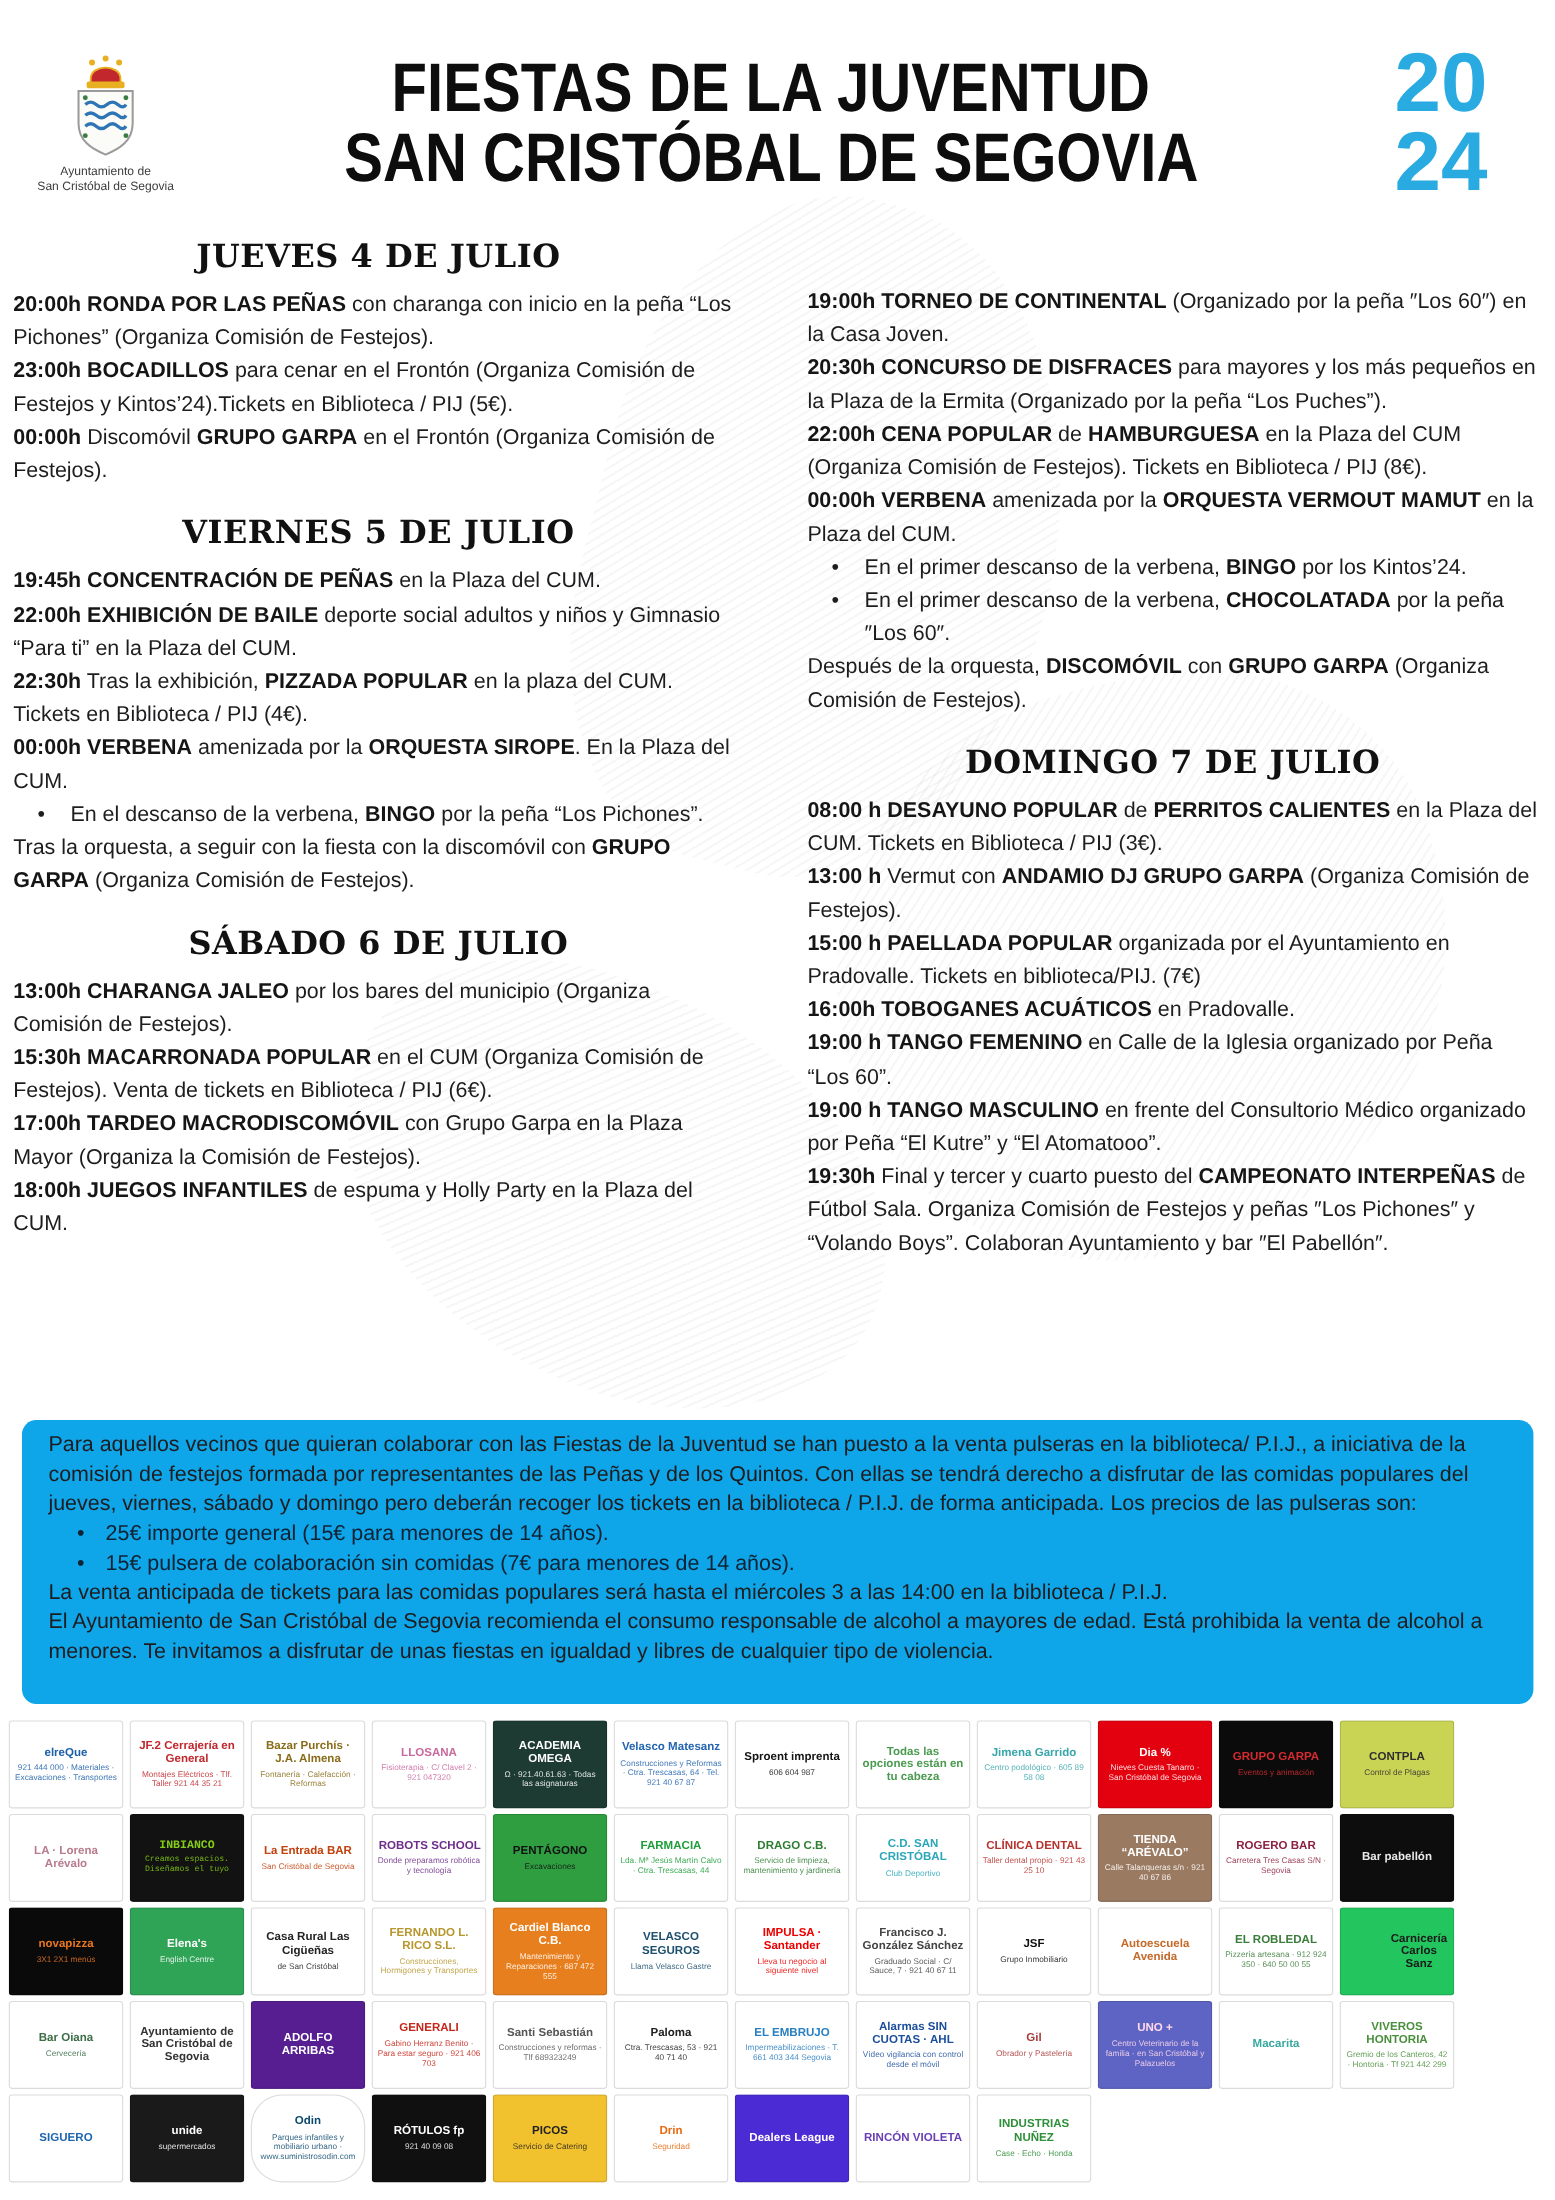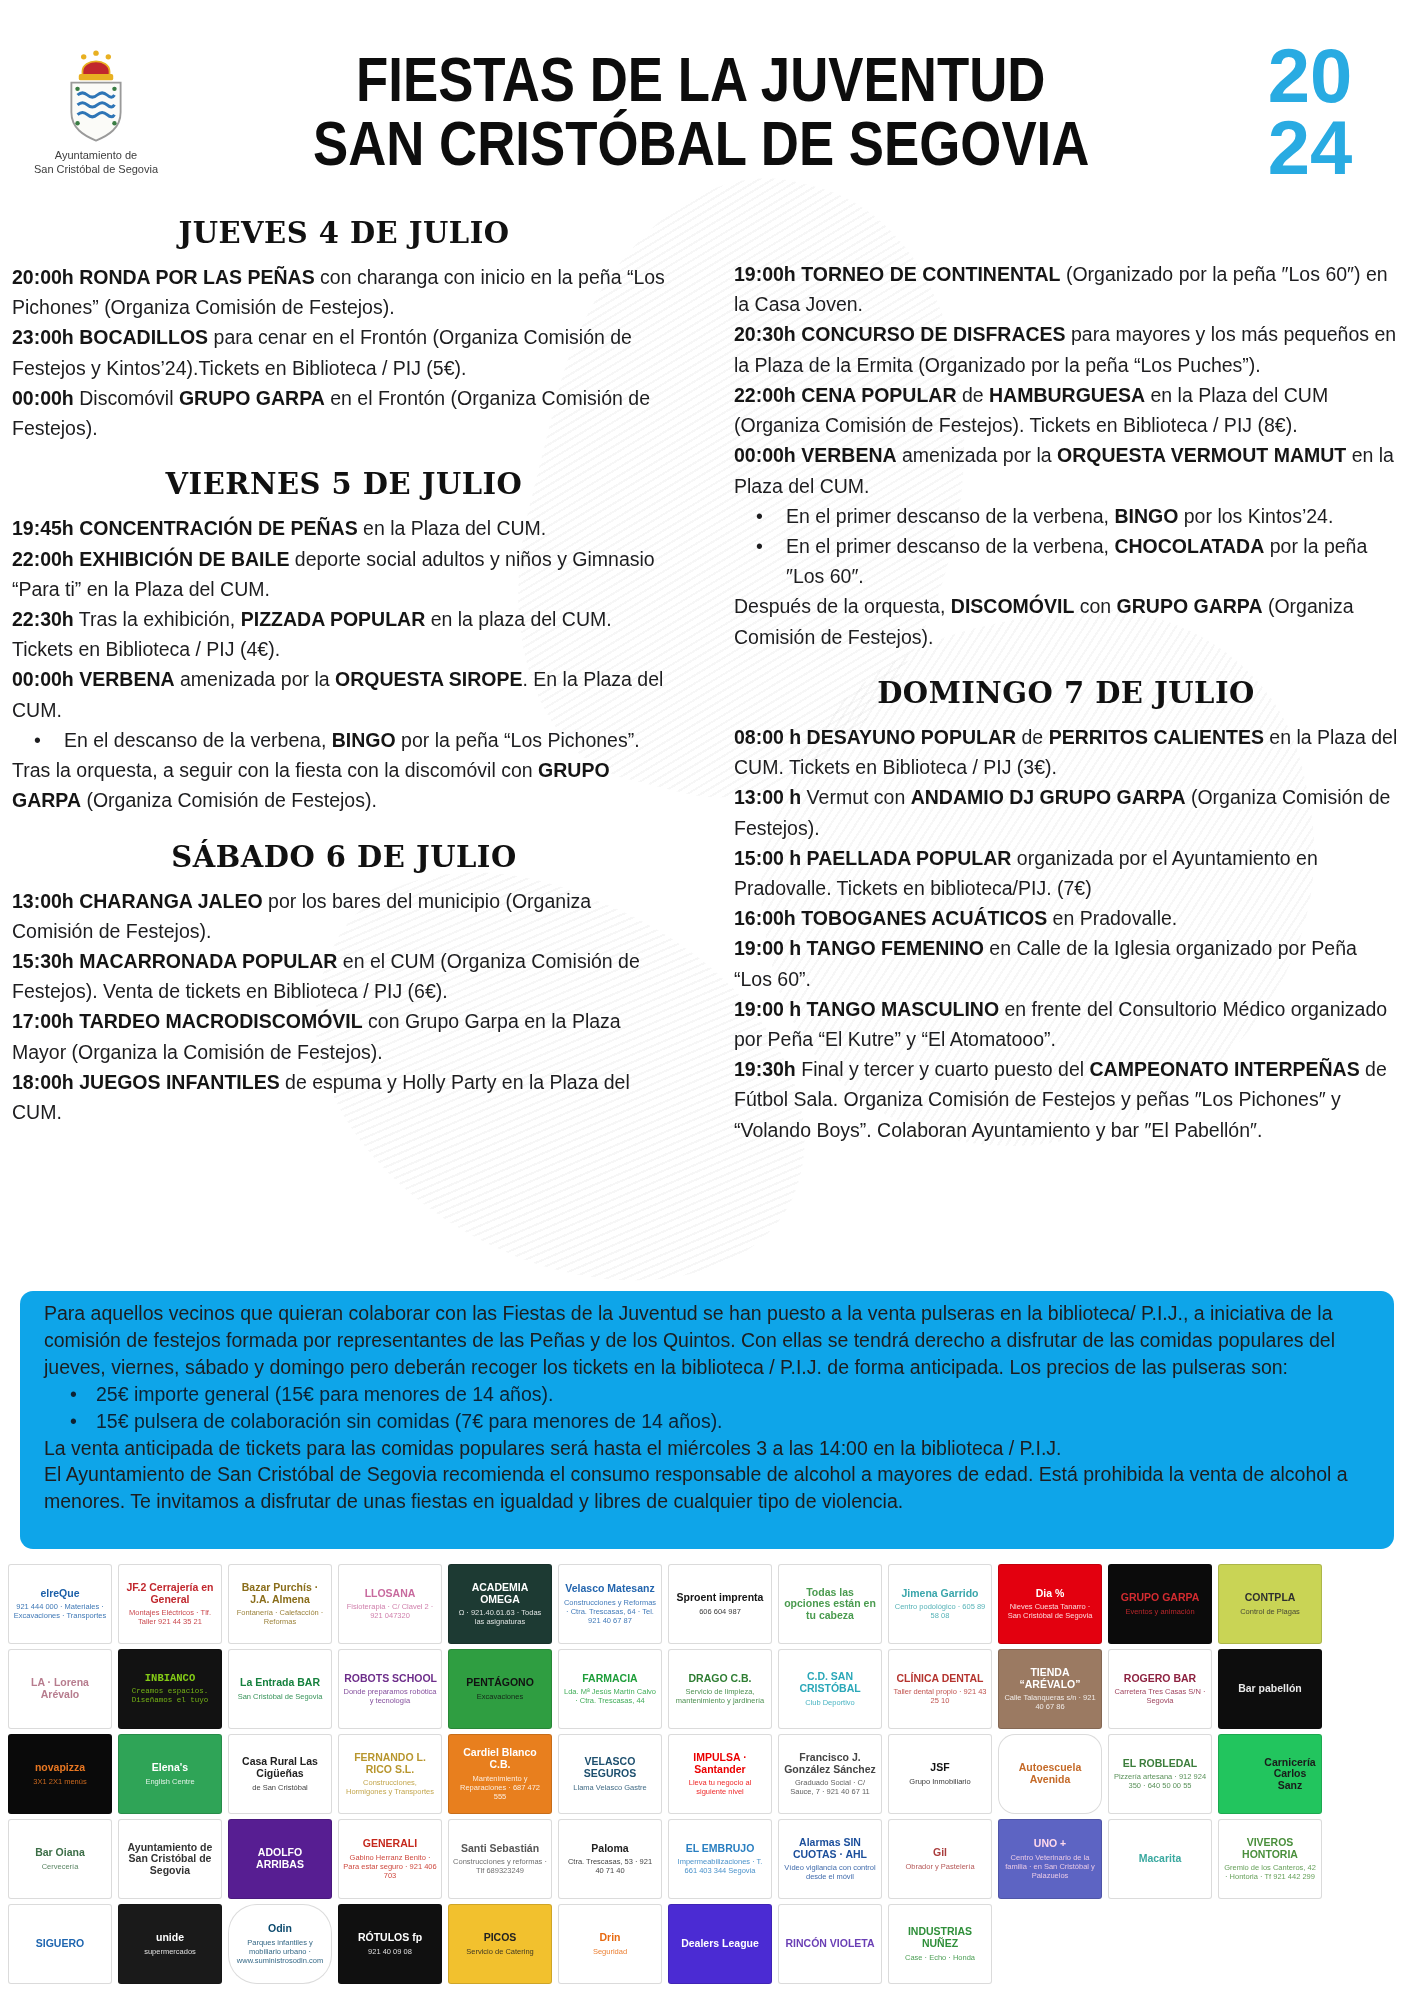--- a/index.html
+++ b/index.html
@@ -201,21 +201,21 @@
         <div class="nm">CONTPLA</div>
         <div class="sb">Control de Plagas</div>
       </div>
       <div class="tile" style="background: rgb(255, 255, 255); color: rgb(183, 124, 142);">
         <div class="nm">LA · Lorena Arévalo</div>
       </div>
       <div class="tile" style="background: rgb(18, 18, 18); color: #84cc16; font-family: Liberation Mono, monospace;">
         <div class="nm">INBIANCO</div>
         <div class="sb">Creamos espacios. Diseñamos el tuyo</div>
       </div>
-      <div class="tile" style="background: rgb(255, 255, 255); color: #15803d;">
+      <div class="tile" style="background: rgb(255, 255, 255); color: #c2410c;">
         <div class="nm">La Entrada BAR</div>
         <div class="sb">San Cristóbal de Segovia</div>
       </div>
       <div class="tile" style="background: rgb(255, 255, 255); color: rgb(109, 45, 138); align-items: flex-end;">
         <div class="nm">ROBOTS SCHOOL</div>
         <div class="sb">Donde preparamos robótica y tecnología</div>
       </div>
       <div class="tile" style="background: rgb(47, 158, 65); color: rgb(17, 17, 17);">
         <div class="nm">PENTÁGONO</div>
         <div class="sb">Excavaciones</div>
@@ -276,21 +276,21 @@
         <div class="sb">Lleva tu negocio al siguiente nivel</div>
       </div>
       <div class="tile" style="background: rgb(255, 255, 255); color: rgb(68, 68, 68);">
         <div class="nm">Francisco J. González Sánchez</div>
         <div class="sb">Graduado Social · C/ Sauce, 7 · 921 40 67 11</div>
       </div>
       <div class="tile" style="background: rgb(255, 255, 255); color: rgb(17, 17, 17);">
         <div class="nm">JSF</div>
         <div class="sb">Grupo Inmobiliario</div>
       </div>
-      <div class="tile" style="background: rgb(255, 255, 255); color: rgb(197, 106, 40); border-radius: 17px;">
+      <div class="tile" style="background: rgb(255, 255, 255); color: rgb(197, 106, 40);">
         <div class="nm">Autoescuela Avenida</div>
       </div>
       <div class="tile" style="background: rgb(255, 255, 255); color: rgb(59, 125, 59);">
         <div class="nm">EL ROBLEDAL</div>
         <div class="sb">Pizzería artesana · 912 924 350 · 640 50 00 55</div>
       </div>
       <div class="tile" style="background: #22c55e; color: rgb(26, 26, 26); padding-left: 44px;">
         <div class="nm">Carnicería Carlos Sanz</div>
       </div>
       <div class="tile" style="background: rgb(255, 255, 255); color: rgb(60, 110, 71);">

